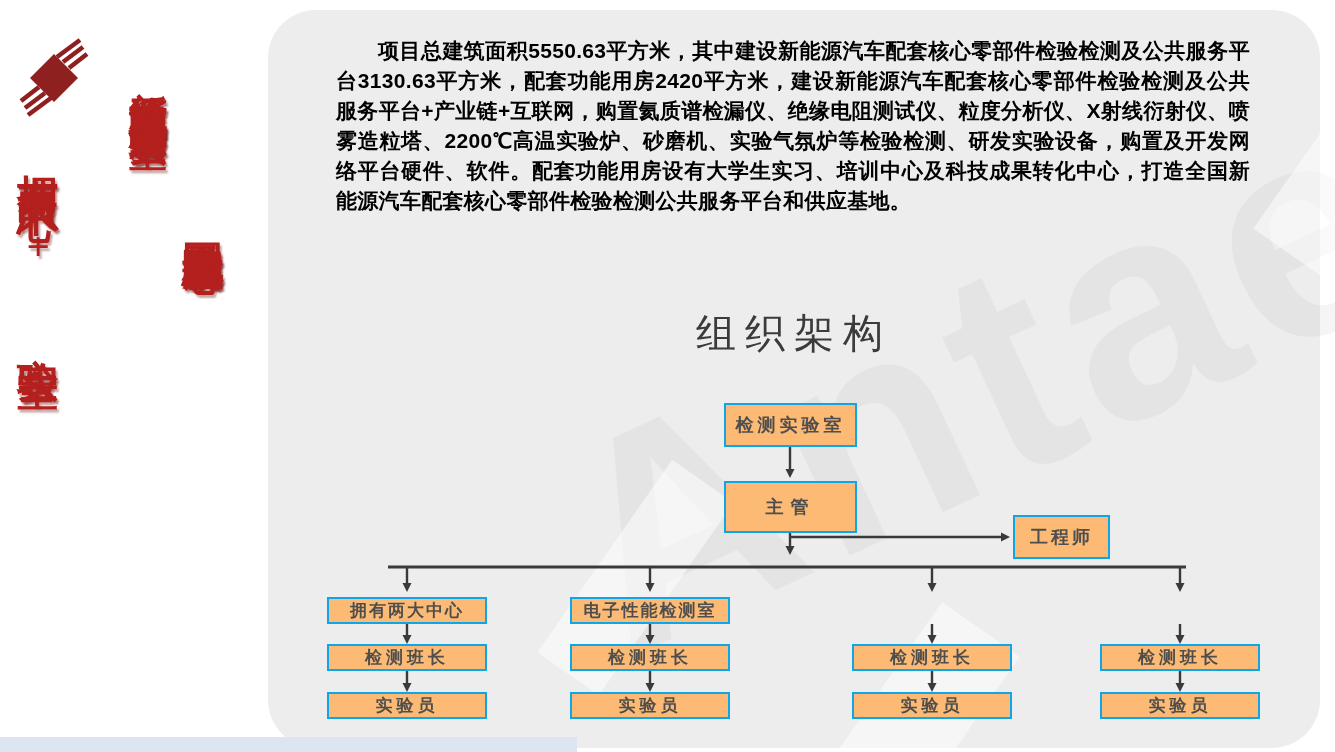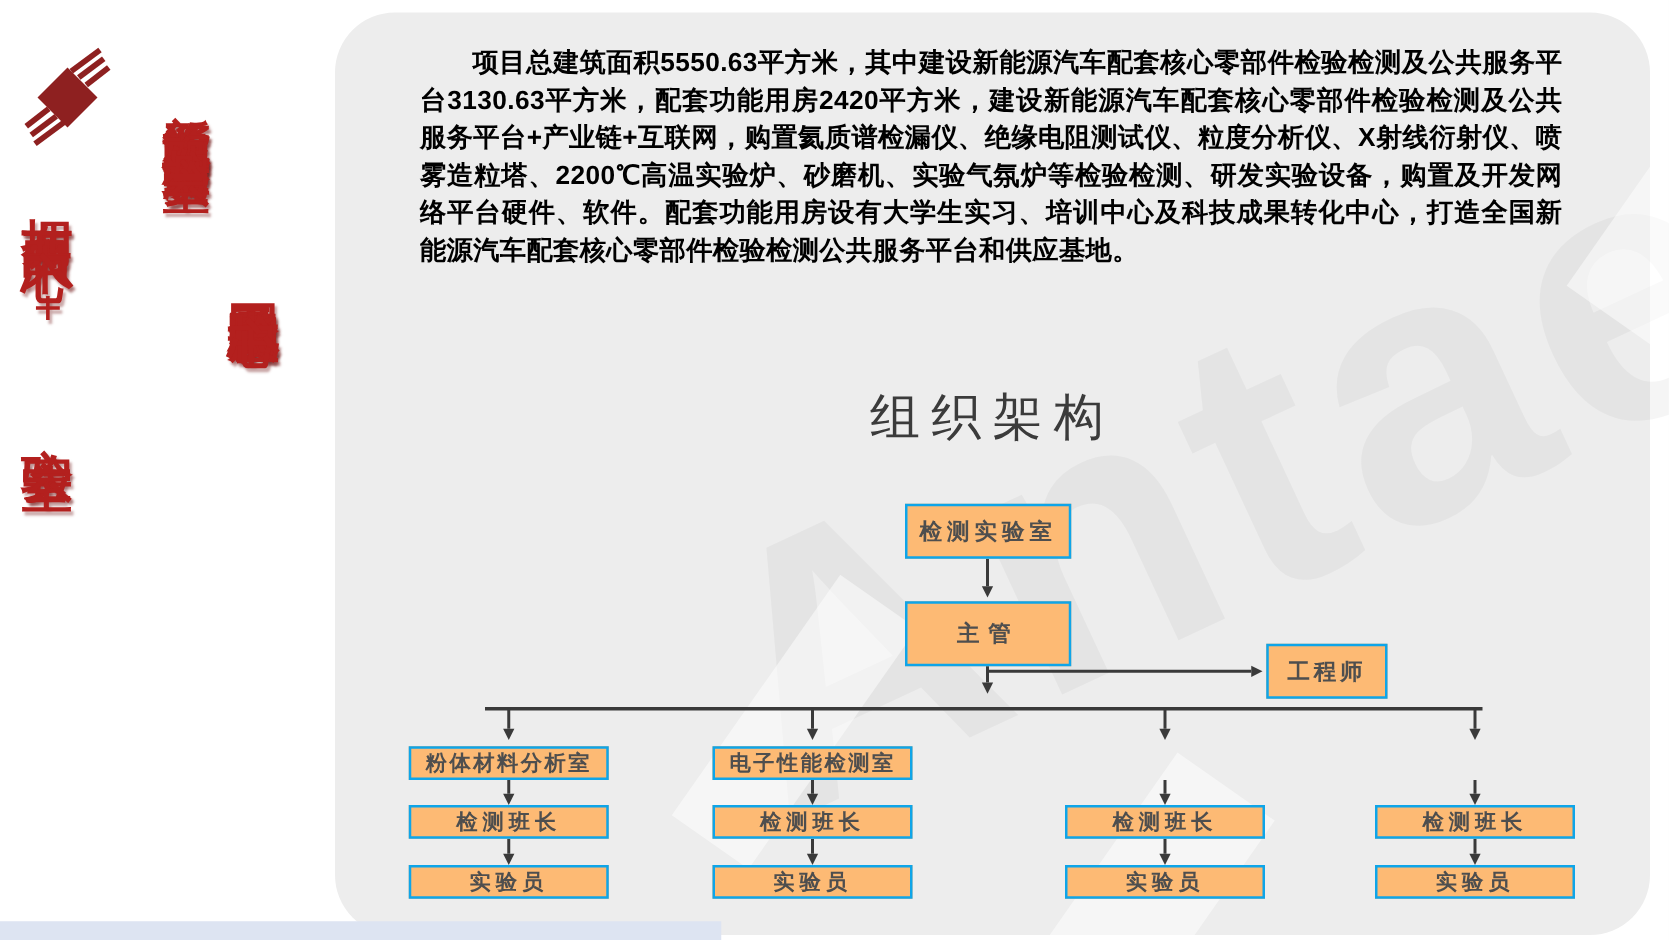--- a/index.html
+++ b/index.html
@@ -119,21 +119,21 @@
       <polygon points="377.5,673 386.5,673 382,682"></polygon>
       <polygon points="659.5,673 668.5,673 664,682"></polygon>
       <polygon points="907.5,673 916.5,673 912,682"></polygon>
     </g>
   </svg>
 
   <div class="node n-root">检测实验室</div>
   <div class="node n-manager">主管</div>
   <div class="node n-engineer">工程师</div>
 
-  <div class="node coln c0 r-dept">粉体材料分析室</div>
+  <div class="node coln c0 r-dept">拥有两大中心</div>
   <div class="node coln c0 r-leader">检测班长</div>
   <div class="node coln c0 r-member">实验员</div>
 
   <div class="node coln c1 r-dept">电子性能检测室</div>
   <div class="node coln c1 r-leader">检测班长</div>
   <div class="node coln c1 r-member">实验员</div>
 
   <div class="node coln c2 r-leader">检测班长</div>
   <div class="node coln c2 r-member">实验员</div>
 

